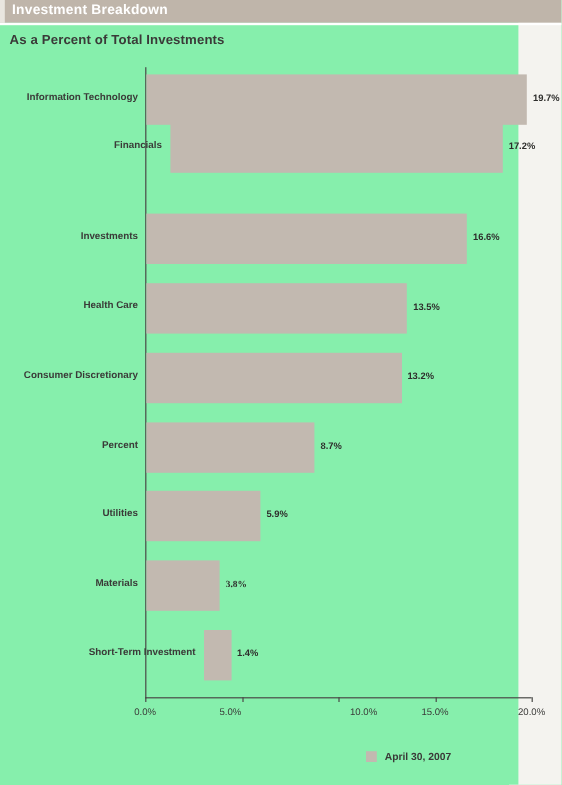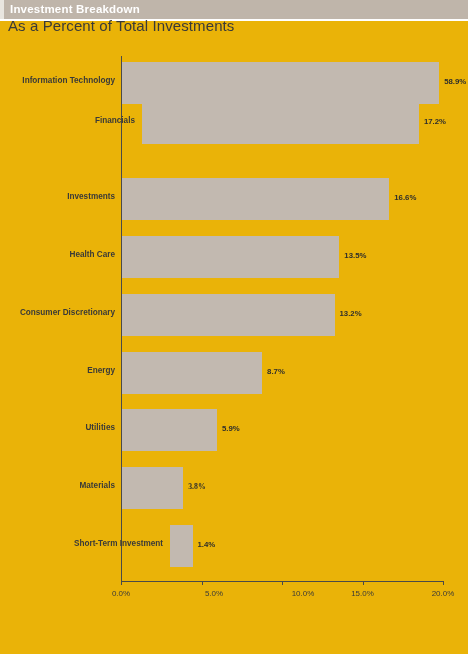--- a/index.html
+++ b/index.html
@@ -8,23 +8,23 @@
   }
   body {
     width: 468px;
     height: 654px;
     background: #f4f3ef;
     font-family: "Liberation Sans", sans-serif;
     overflow: hidden;
   }
   .page {
     position: relative;
-    width: 468px;
+    width: 432px;
     height: 654px;
-    background: #eab308;
+    background: #86efac;
     box-sizing: border-box;
   }
   
   .header-bar {
     position: absolute;
     left: 0;
     top: 0;
     width: 468px;
     height: 19px;
     background: #bfb5aa;
@@ -52,23 +52,23 @@
     position: absolute;
     left: 0;
     top: 19px;
     width: 468px;
     height: 2px;
     background: #ffffff;
   }
   .subtitle {
     position: absolute;
     left: 8px;
-    top: 17px;
-    font-size: 15px;
-    font-weight: normal;
+    top: 28px;
+    font-size: 11px;
+    font-weight: bold;
     color: #3a3a38;
     letter-spacing: 0.1px;
     white-space: nowrap;
   }
 
   
   .chart {
     position: absolute;
     left: 0;
     top: 48px;
@@ -182,33 +182,33 @@
 
   <div class="subtitle">As a Percent of Total Investments</div>
 
   <div class="chart">
     <div class="axis-y"></div>
     <div class="axis-x"></div>
     <div id="ticks">
         <div class="tick" style="left: 121px;"></div>
         <div class="tick-label" style="left: 121px;">0.0%</div>
         <div class="tick" style="left: 201.5px;"></div>
-        <div class="tick-label" style="left: 214px;">5.0%</div>
+        <div class="tick-label" style="left: 192px;">5.0%</div>
         <div class="tick" style="left: 282px;"></div>
         <div class="tick-label" style="left: 282px; margin-left: 21px;">10.0%</div>
         <div class="tick" style="left: 362.5px;"></div>
         <div class="tick-label" style="left: 362.5px;">15.0%</div>
         <div class="tick" style="left: 443px;"></div>
         <div class="tick-label" style="left: 443px;">20.0%</div>
       </div>
     <div id="bars">
         <div class="bar-row" style="top: 14px;">
           <div class="cat-label">Information Technology</div>
           <div class="bar" style="width: 317.17px; background: rgb(194, 185, 176);"></div>
-          <div class="bar-value" style="left: 444.17px;">58.9%</div>
+          <div class="bar-value" style="left: 444.17px;">19.7%</div>
         </div>
         <div class="bar-row" style="top: 54px; margin-left: 20px;">
           <div class="cat-label">Financials</div>
           <div class="bar" style="width: 276.92px; background: rgb(194, 185, 176);"></div>
           <div class="bar-value" style="left: 403.92px;">17.2%</div>
         </div>
         <div class="bar-row" style="top: 129.8px;">
           <div class="cat-label">Investments</div>
           <div class="bar" style="width: 267.26px; background: rgb(194, 185, 176);"></div>
           <div class="bar-value" style="left: 394.26px;">16.6%</div>
@@ -217,21 +217,21 @@
           <div class="cat-label">Health Care</div>
           <div class="bar" style="width: 217.35px; background: rgb(194, 185, 176);"></div>
           <div class="bar-value" style="left: 344.35px;">13.5%</div>
         </div>
         <div class="bar-row" style="top: 245.6px;">
           <div class="cat-label">Consumer Discretionary</div>
           <div class="bar" style="width: 212.52px; background: rgb(194, 185, 176);"></div>
           <div class="bar-value" style="left: 339.52px;">13.2%</div>
         </div>
         <div class="bar-row" style="top: 303.5px;">
-          <div class="cat-label">Energy</div>
+          <div class="cat-label">Percent</div>
           <div class="bar" style="width: 140.07px; background: rgb(194, 185, 176);"></div>
           <div class="bar-value" style="left: 267.07px;">8.7%</div>
         </div>
         <div class="bar-row" style="top: 361.4px;">
           <div class="cat-label">Utilities</div>
           <div class="bar" style="width: 94.99px; background: rgb(194, 185, 176);"></div>
           <div class="bar-value" style="left: 221.99px;">5.9%</div>
         </div>
         <div class="bar-row" style="top: 419.3px;">
           <div class="cat-label">Materials</div>
@@ -239,14 +239,20 @@
           <div class="bar-value" style="left: 188.18px; font-family: Liberation Serif, serif;">3.8%</div>
         </div>
         <div class="bar-row" style="top: 477.2px; margin-left: 48px;">
           <div class="cat-label">Short-Term Investment</div>
           <div class="bar" style="width: 22.54px; background: rgb(194, 185, 176);"></div>
           <div class="bar-value" style="left: 149.54px;">1.4%</div>
         </div>
       </div>
   </div>
 
+  <div class="legend">
+    <div class="legend-inner">
+      <span class="legend-swatch"></span>
+      <span class="legend-label">April 30, 2007</span>
+    </div>
+  </div>
 
 </div>
 
 </body></html>

